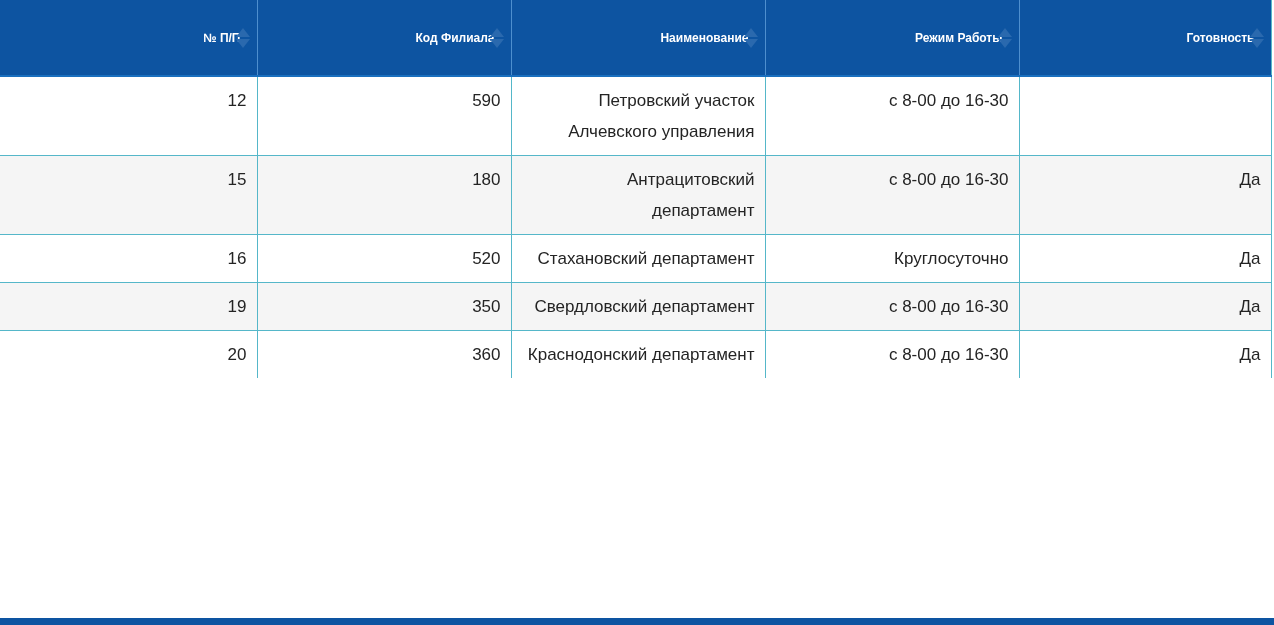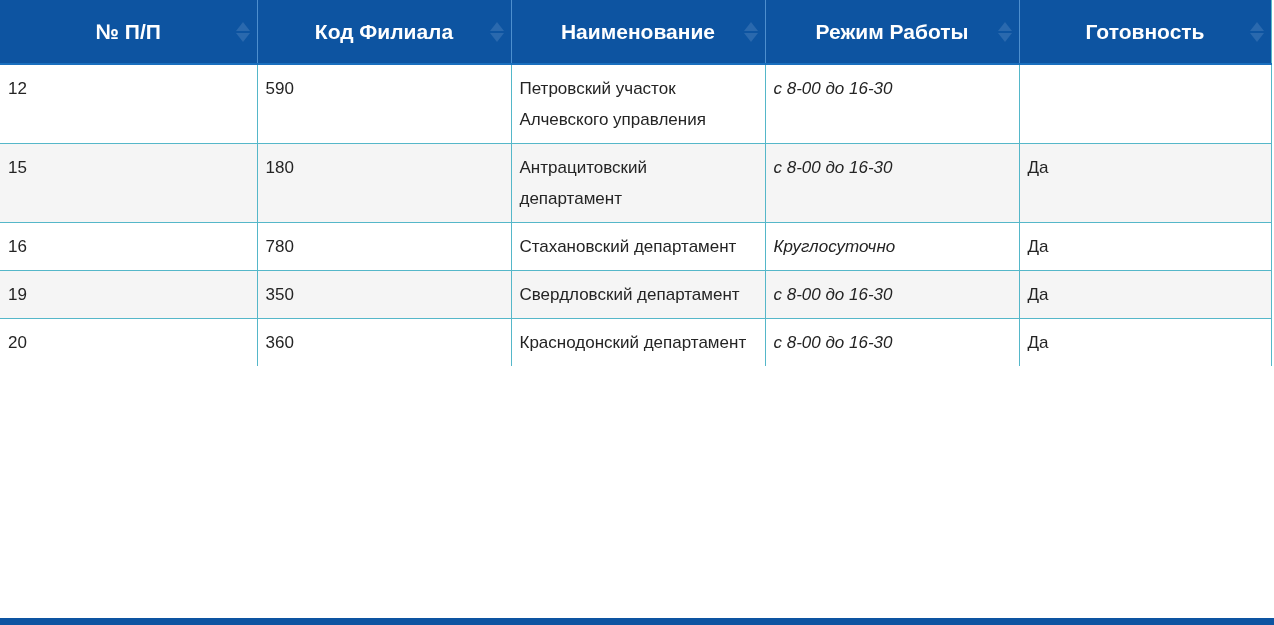--- a/index.html
+++ b/index.html
@@ -21,26 +21,26 @@
   }
   col.col0 { width: 257px; }
   col.col1 { width: 254px; }
   col.col2 { width: 254px; }
   col.col3 { width: 254px; }
   col.col4 { width: 252px; }
 
   thead th {
     background: var(--header-bg);
     color: var(--header-text);
-    font-size: 21px;
+    font-size: 12px;
     font-weight: bold;
     height: 43px;
-    padding: 10px;
+    padding: 16px;
     position: relative;
-    text-align: center;
+    text-align: right;
     border-bottom: 2px solid var(--header-bottom);
     cursor: pointer;
     user-select: none;
   }
   thead th + th { border-left: 1px solid var(--header-sep); }
 
   .sort-icon {
     position: absolute;
     right: 7px;
     top: 50%;
@@ -62,32 +62,33 @@
   .sort-icon .tri-down {
     width: 0; height: 0;
     border-left: 7px solid transparent;
     border-right: 7px solid transparent;
     border-top: 9px solid var(--sort-icon);
   }
 
   tbody td {
     font-size: 17px;
     color: var(--cell-text);
+    text-align: right;
     vertical-align: top;
     line-height: 31px;
     padding: 8px 10px 8px 8px;
     background: var(--row-bg);
     border-top: 1px solid var(--border-teal);
   }
   tbody tr:first-child td { border-top: none; }
   tbody td + td { border-left: 1px solid var(--border-teal); }
   tbody tr.alt td { background: var(--row-alt-bg); }
 
   tbody td.c2 { white-space: pre-line; }
-  tbody td.c3 { font-style: italic; }
+  tbody td.c3 { }
 
   .footer-bar {
     position: absolute;
     left: 0;
     bottom: 0;
     width: 1274px;
     height: 7px;
     background: var(--footer-bar);
   }
 </style>
@@ -154,21 +155,21 @@
         <tr class="alt">
           <td class="c0">15</td>
           <td class="c1">180</td>
           <td class="c2">Антрацитовский
 департамент</td>
           <td class="c3">с 8-00 до 16-30</td>
           <td class="c4">Да</td>
         </tr>
         <tr>
           <td class="c0">16</td>
-          <td class="c1">780</td>
+          <td class="c1">520</td>
           <td class="c2">Стахановский департамент</td>
           <td class="c3">Круглосуточно</td>
           <td class="c4">Да</td>
         </tr>
         <tr class="alt">
           <td class="c0">19</td>
           <td class="c1">350</td>
           <td class="c2">Свердловский департамент</td>
           <td class="c3">с 8-00 до 16-30</td>
           <td class="c4">Да</td>

